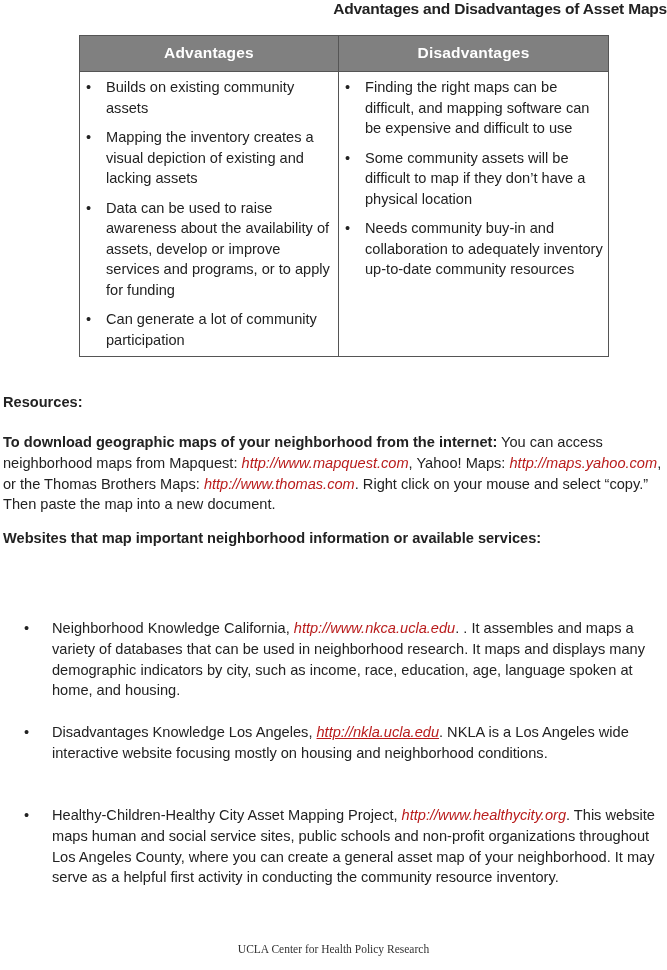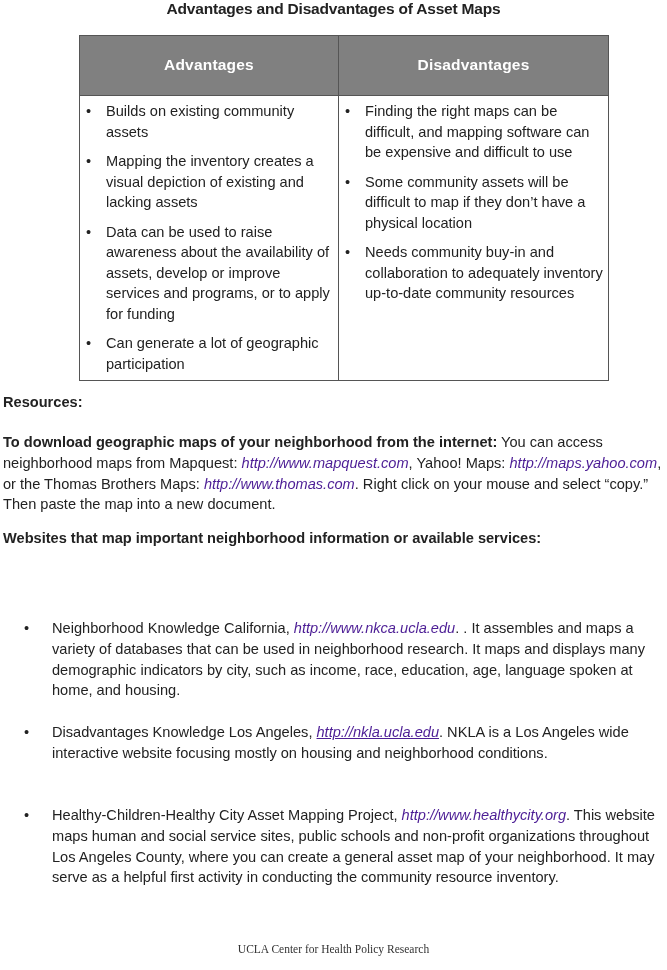--- a/index.html
+++ b/index.html
@@ -1,32 +1,32 @@
 <!DOCTYPE html>
 <html><head>
 <meta charset="utf-8">
 <style>
   html, body { margin:0; padding:0; background:#ffffff; }
   body { width:667px; height:970px; position:relative; overflow:hidden;
          font-family:"Liberation Sans", sans-serif; color:#222; }
-  .title { position:absolute; top:0; left:0; width:667px; text-align:center;
+  .title { position:absolute; top:0; left:0; width:667px; text-align:right;
            font-weight:bold; font-size:15.5px; line-height:18px; letter-spacing:-0.2px; }
   table.am { position:absolute; top:35px; left:79px; width:530px; border-collapse:collapse;
              font-size:14.6px; line-height:20.5px; }
   table.am th { background:#808080; color:#fff; font-weight:bold; font-size:15.5px;
-                height:27px; padding:16px; border:1px solid #555; text-align:center; letter-spacing:0.2px; }
+                height:27px; padding:4px; border:1px solid #555; text-align:center; letter-spacing:0.2px; }
   table.am td { vertical-align:top; border:1px solid #555; padding:5px 4px 6px 0; }
   table.am td.c1 { width:254px; }
   ul.tb { list-style:none; margin:0; padding:0; }
   ul.tb li { position:relative; padding-left:26px; margin-bottom:9px; }
   ul.tb li:last-child { margin-bottom:0; }
   ul.tb li .bul { position:absolute; left:6px; top:0; }
   .sec { position:absolute; left:3px; width:664px; font-size:14.6px; line-height:20.8px; }
   .b { font-weight:bold; }
-  .link { color:#4c1d95; font-style:italic; }
+  .link { color:#b91c1c; font-style:italic; }
   .u { text-decoration:underline; }
   .it { }
   .blist { position:absolute; left:28px; width:637px; font-size:14.6px; line-height:20.8px; }
   .blist .bul { position:absolute; left:-4px; top:0; }
   .blist .txt { padding-left:24px; }
   .footer { position:absolute; top:942px; left:0; width:667px; text-align:center;
             font-family:"Liberation Serif", serif; font-size:11.5px; line-height:14px; color:#333; }
 </style>
 </head>
 <body>
@@ -38,21 +38,21 @@
       <tr>
     <th>Advantages</th>
     <th>Disadvantages</th>
   </tr>
   <tr>
     <td class="c1">
       <ul class="tb">
         <li><span class="bul">•</span><span>Builds on existing community assets</span></li>
         <li><span class="bul">•</span><span>Mapping the inventory creates a visual depiction of existing and lacking assets</span></li>
         <li><span class="bul">•</span><span>Data can be used to raise awareness about the availability of assets, develop or improve services and programs, or to apply for funding</span></li>
-        <li><span class="bul">•</span><span>Can generate a lot of geographic participation</span></li>
+        <li><span class="bul">•</span><span>Can generate a lot of community participation</span></li>
       </ul>
     </td>
     <td>
       <ul class="tb">
         <li><span class="bul">•</span><span>Finding the right maps can be difficult, and mapping software can be expensive and difficult to use</span></li>
         <li><span class="bul">•</span><span>Some community assets will be difficult to map if they don’t have a physical location</span></li>
         <li><span class="bul">•</span><span>Needs community buy-in and collaboration to adequately inventory up-to-date community resources</span></li>
       </ul>
     </td>
   </tr>

